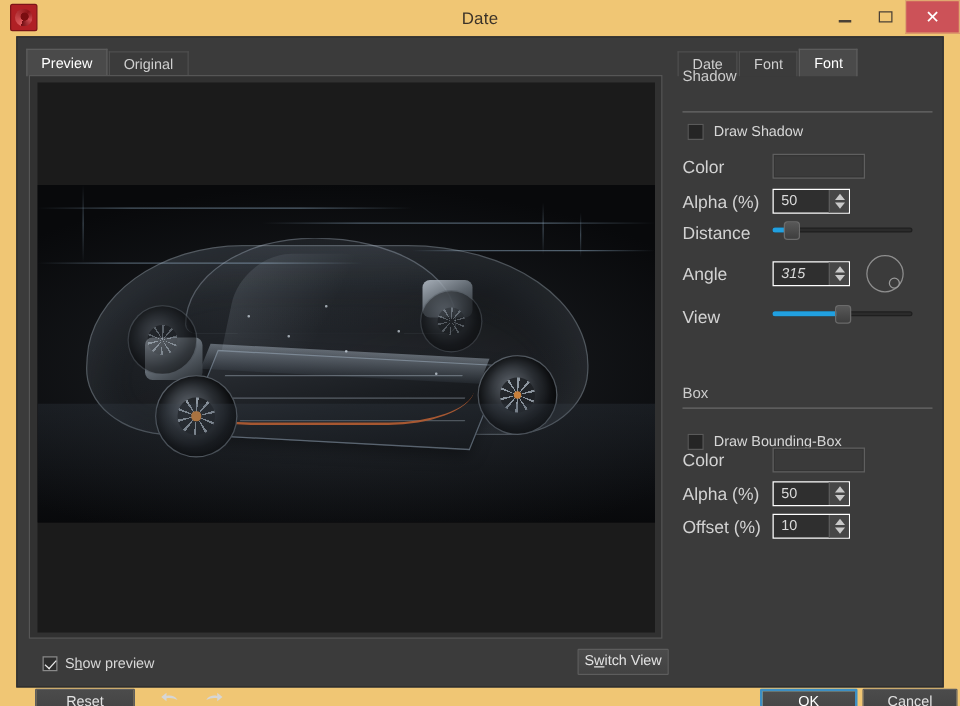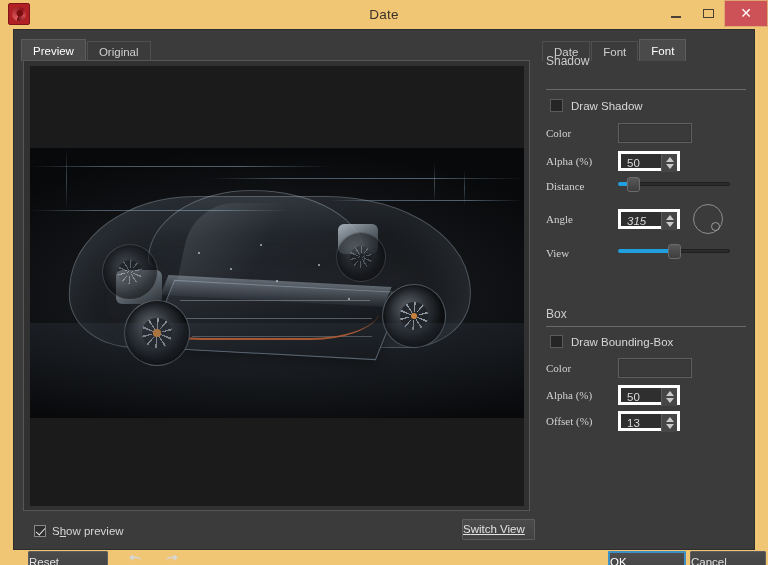--- a/index.html
+++ b/index.html
@@ -345,23 +345,23 @@
     transform: rotate(42deg);
   }
   .accel { text-decoration: underline; }
 
   .btn {
     background: linear-gradient(180deg, #4b4b4b, #424242);
     border: 1px solid #5d5d5d;
     color: #e2e2e2;
     font-size: 11.5px;
     box-sizing: border-box;
+    text-align: center;
     cursor: default;
     border-radius: 1px;
-    text-decoration: underline;
   }
   .btn-switch {
     position: absolute;
     left: 448px; top: 489px;
     width: 73px; height: 21px;
     line-height: 19px;
   }
 
   
   .btn-reset {
@@ -422,24 +422,23 @@
   .hrule {
     position: absolute;
     left: 8px;
     width: 200px;
     height: 1px;
     background: #6a6a6a;
   }
   .row-label {
     position: absolute;
     left: 8px;
-    font-size: 11px;
+    font-size: 14px;
     color: #d2d2d2;
     line-height: 16px;
-    font-family: Liberation Serif, serif;
   }
   .chkrow {
     position: absolute;
     left: 12px;
     display: flex;
     align-items: center;
     cursor: default;
   }
   .chkrow .chk { width: 13px; height: 13px; background: #252525; border-color: #5a5a5a; margin-right: 8px; }
 
@@ -452,21 +451,21 @@
     box-sizing: border-box;
     box-shadow: inset 0 0 0 1px #343434;
     cursor: default;
   }
 
   .spin {
     position: absolute;
     left: 80px;
     width: 62px; height: 20px;
     background: #2f2f2f;
-    border: 3px solid #ffffff;
+    border: 1px solid #ffffff;
     box-sizing: border-box;
     cursor: default;
   }
   .spin .val {
     position: absolute;
     left: 6px; top: 0;
     line-height: 18px;
     font-size: 11.5px;
     color: #d9d9d9;
   }
@@ -694,40 +693,40 @@
       <div class="row-label" style="top:215px;">View</div>
       <div class="slider" style="top:213px;">
         <span class="track"></span>
         <span class="fill" style="width:56px;"></span>
         <span class="knob" style="left:50px;"></span>
       </div>
 
       <div class="section-title" style="top:277px;">Box</div>
       <div class="hrule" style="top:296px;"></div>
 
-      <div class="chkrow" style="top:305px;">
+      <div class="chkrow" style="top:317px;">
         <span class="chk"></span>
         <span>Draw Bounding-Box</span>
       </div>
 
       <div class="row-label" style="top:330px;">Color</div>
       <div class="swatch" style="top:328px;"></div>
 
       <div class="row-label" style="top:357px;">Alpha (%)</div>
       <div class="spin" style="top:355px;">
         <span class="val">50</span>
         <span class="btns">
             <i class="up"></i>
             <i class="dn"></i>
           </span>
       </div>
 
       <div class="row-label" style="top:383px;">Offset (%)</div>
       <div class="spin" style="top:381px;">
-        <span class="val">13</span>
+        <span class="val">10</span>
         <span class="btns">
             <i class="up"></i>
             <i class="dn"></i>
           </span>
       </div>
 
     </div>
   </div>
 </div>
 

